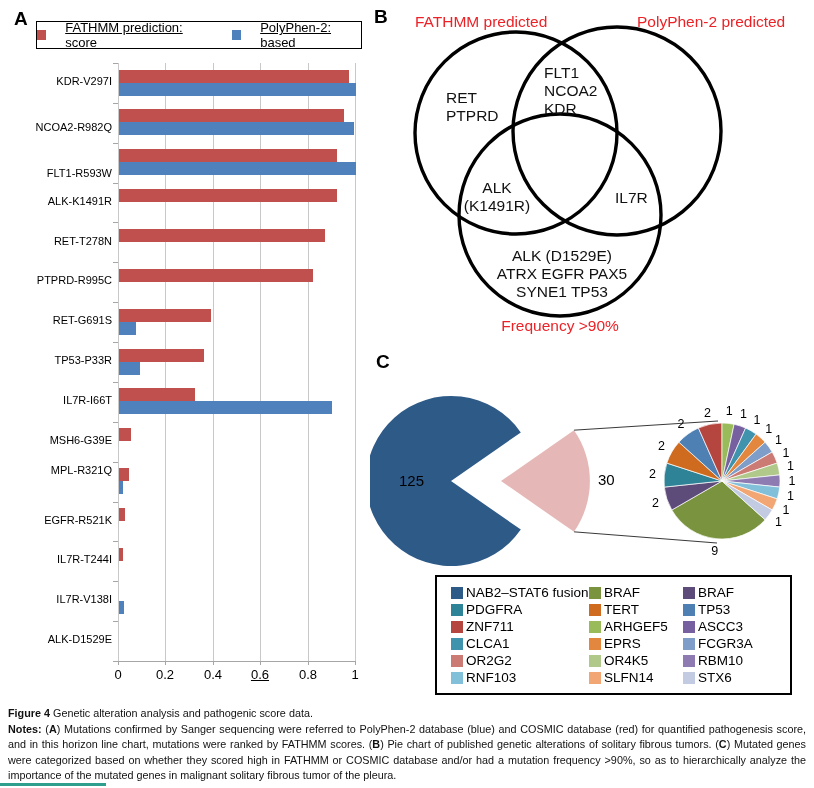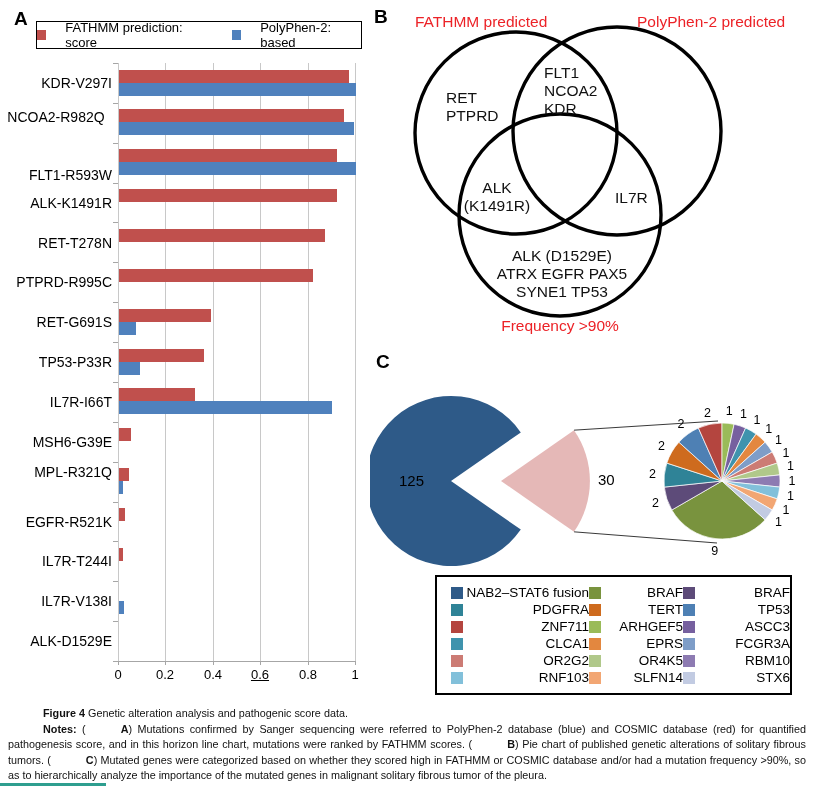--- a/index.html
+++ b/index.html
@@ -3,49 +3,49 @@
 <meta charset="utf-8">
 <style>
   html,body{margin:0;padding:0;background:#fff;}
   .page{position:relative;width:814px;height:788px;background:#fff;overflow:hidden;
         font-family:"Liberation Sans",sans-serif;color:#000;}
   .plabel{position:absolute;font-weight:bold;font-size:19px;}
   
   #panelA{position:absolute;left:0;top:0;width:372px;height:705px;}
   #legendA{position:absolute;left:36px;top:21px;width:324px;height:26px;border:1px solid #000;
            display:flex;align-items:center;justify-content:center;gap:26px;font-size:13px;}
-  .lg-item{display:flex;align-items:center;gap:19px;}
+  .lg-item{display:flex;align-items:center;gap:19px;text-decoration:underline;}
   .lg-sw{width:10px;height:10px;display:inline-block;}
   #plotA{position:absolute;left:118px;top:63px;width:238px;height:598px;}
   .grid{position:absolute;top:0;bottom:0;width:1px;background:#c8c8c8;}
   .xaxis{position:absolute;left:0;right:0;bottom:-1px;height:1px;background:#a6a6a6;}
   .xtick{position:absolute;width:1px;height:4px;top:598px;background:#a6a6a6;}
   .ytick{position:absolute;left:-5px;width:5px;height:1px;background:#a6a6a6;}
   .bar{position:absolute;height:13px;}
-  .ylab{position:absolute;width:112px;text-align:right;font-size:14px;left:0;height:16px;}
+  .ylab{position:absolute;width:112px;text-align:right;font-size:11px;left:0;height:16px;}
   .xlab{position:absolute;width:40px;text-align:center;font-size:13px;top:667px;}
   
   #panelB{position:absolute;left:370px;top:0;width:444px;height:352px;}
   #vennSvg{position:absolute;left:0;top:0;}
   .vtxt{font-size:15.5px;fill:#111;}
   .vred{font-size:15.5px;}
   
   #panelC{position:absolute;left:370px;top:345px;width:444px;height:360px;}
   #ctitle{position:absolute;left:35px;top:8px;width:390px;text-align:center;
           font-weight:bold;font-size:15.5px;line-height:19px;}
   #pieSvg{position:absolute;left:0;top:40px;}
   #pieLegend{position:absolute;left:65px;top:230px;width:339px;height:102px;border:2px solid #000;
              padding:7px 0 7px 14px;display:grid;grid-template-rows:repeat(6,1fr);
              grid-template-columns:138px 94px auto;grid-auto-flow:column;font-size:13.5px;}
-  .pl-item{display:flex;align-items:center;gap:3px;white-space:nowrap;justify-content:space-between;}
+  .pl-item{display:flex;align-items:center;gap:3px;white-space:nowrap;}
   .pl-sw{width:12px;height:12px;flex:0 0 12px;}
   
   #caption{position:absolute;left:8px;top:706px;width:798px;font-size:10.8px;
            line-height:15.5px;text-align:justify;color:#111;}
-  #caption b{font-weight:bold;margin-left:35px;}
+  #caption b{font-weight:bold;}
   #bottomRule{position:absolute;left:0;top:783px;width:106px;height:3px;}
 </style>
 </head>
 <body>
 
 <div class="page">
 
   <div id="panelA">
     <div class="plabel" style="left:14px;top:8px;">A</div>
     <div id="legendA">
@@ -53,21 +53,21 @@
           <div class="lg-sw" style="background: rgb(192, 80, 77);"></div>
           <div>FATHMM prediction: score</div>
         </div>
         <div class="lg-item">
           <div class="lg-sw" style="background: rgb(79, 129, 189);"></div>
           <div>PolyPhen-2: based</div>
         </div>
       </div>
     <div id="ylabels">
         <div class="ylab" style="top: 75px;">KDR-V297I</div>
-        <div class="ylab" style="top: 109px; text-align: center;">NCOA2-R982Q</div>
+        <div class="ylab" style="top: 121px;">NCOA2-R982Q</div>
         <div class="ylab" style="top: 167px;">FLT1-R593W</div>
         <div class="ylab" style="top: 194.6px;">ALK-K1491R</div>
         <div class="ylab" style="top: 234.5px;">RET-T278N</div>
         <div class="ylab" style="top: 274.3px;">PTPRD-R995C</div>
         <div class="ylab" style="top: 314.2px;">RET-G691S</div>
         <div class="ylab" style="top: 354.1px;">TP53-P33R</div>
         <div class="ylab" style="top: 393.9px;">IL7R-I66T</div>
         <div class="ylab" style="top: 433.8px;">MSH6-G39E</div>
         <div class="ylab" style="top: 464px;">MPL-R321Q</div>
         <div class="ylab" style="top: 513.5px;">EGFR-R521K</div>

